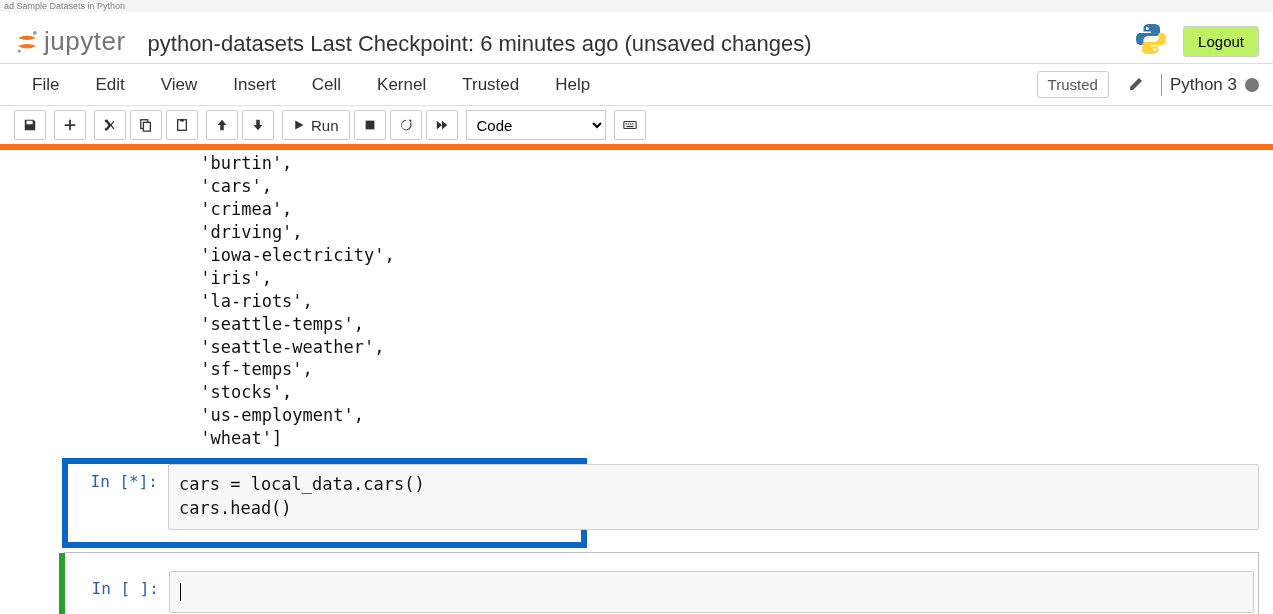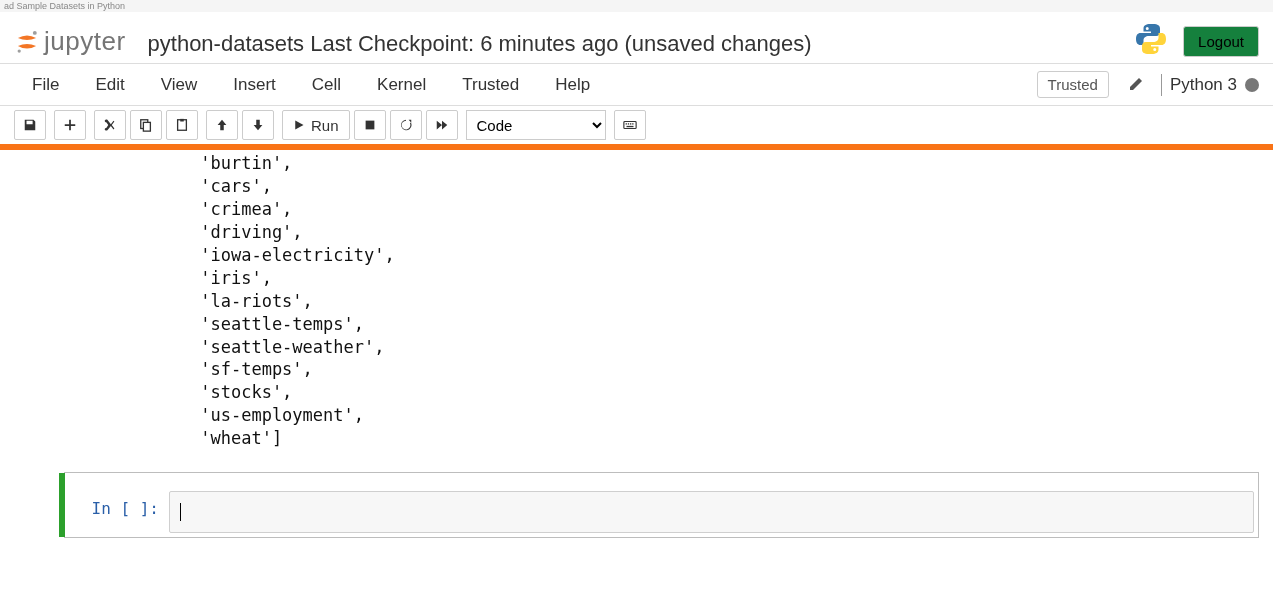--- a/index.html
+++ b/index.html
@@ -5,21 +5,21 @@
 * { box-sizing: border-box; margin: 0; padding: 0; }
 body { font-family: "Helvetica Neue", Helvetica, Arial, sans-serif; font-size: 14px; color: #333; background: #fff; width: 1273px; }
 .topbar-hint { font-size: 9px; color: #888; padding: 1px 4px; background: #f5f5f5; }
 .header { display: flex; align-items: flex-end; padding: 6px 14px; border-bottom: 1px solid #ddd; height: 52px; }
 .logo-wrap { display: flex; align-items: center; margin-right: 18px; }
 .logo-icon { width: 26px; height: 26px; margin-right: 4px; }
 .logo-text { font-size: 26px; color: #757575; font-weight: 400; letter-spacing: 0.5px; }
 .notebook-title { font-size: 22px; color: #333; margin-left: 4px; margin-top: 22px; }
 .header-spacer { flex: 1; }
 .py-logo { width: 36px; height: 36px; margin-right: 14px; }
-.logout-btn { border: 1px solid #ccc; background: #15803d; padding: 6px 14px; font-size: 15px; border-radius: 3px; cursor: pointer; }
+.logout-btn { border: 1px solid #ccc; background: #bef264; padding: 6px 14px; font-size: 15px; border-radius: 3px; cursor: pointer; }
 .menubar { display: flex; align-items: center; padding: 0 14px; border-bottom: 1px solid #ddd; height: 42px; }
 .menu-item { padding: 8px 18px; font-size: 17px; color: #333; cursor: pointer; }
 .menubar-spacer { flex: 1; }
 .trusted { border: 1px solid #ccc; padding: 4px 10px; border-radius: 3px; font-size: 15px; color: #555; margin-right: 8px; }
 .pencil-icon { width: 16px; height: 16px; margin: 0 10px; cursor: pointer; display: inline-block; }
 .divider-v { width: 1px; height: 22px; background: #999; margin: 0 8px; }
 .kernel-name { font-size: 17px; color: #333; margin-right: 8px; }
 .kernel-dot { width: 14px; height: 14px; border-radius: 50%; background: #777; display: inline-block; }
 .toolbar { display: flex; align-items: center; padding: 6px 14px; border-bottom: 6px solid #f97316; height: 44px; gap: 0; }
 .tb-group { display: flex; gap: 4px; margin-right: 8px; }
@@ -177,20 +177,28 @@
  'iowa-electricity',
  'iris',
  'la-riots',
  'seattle-temps',
  'seattle-weather',
  'sf-temps',
  'stocks',
  'us-employment',
  'wheat']</div>
 
+  <div class="cell-container" style="margin-top:14px; position:relative;">
+    <div class="cell-highlight" style="left:-2px; top:-6px; width:525px; height:90px;"></div>
+    <div class="cell">
+      <div class="cell-prompt">In [*]:</div>
+      <div class="cell-input-wrap"><span id="cell0-code" style="white-space:pre">cars = local_data.cars()
+cars.head()</span></div>
+    </div>
+  </div>
 
   <div class="cell-container active" style="margin-top:22px; position:relative;">
     <div class="cell-active-bar" style="left:-6px;"></div>
     <div class="cell">
       <div class="cell-prompt">In [ ]:</div>
       <div class="cell-input-wrap"><span class="cursor-caret"></span></div>
     </div>
   </div>
 </div>
 

